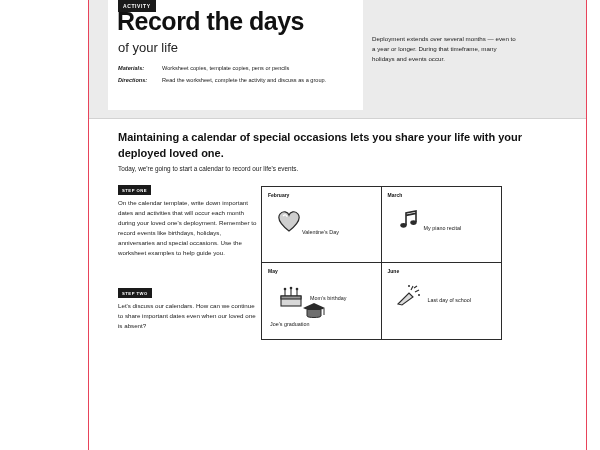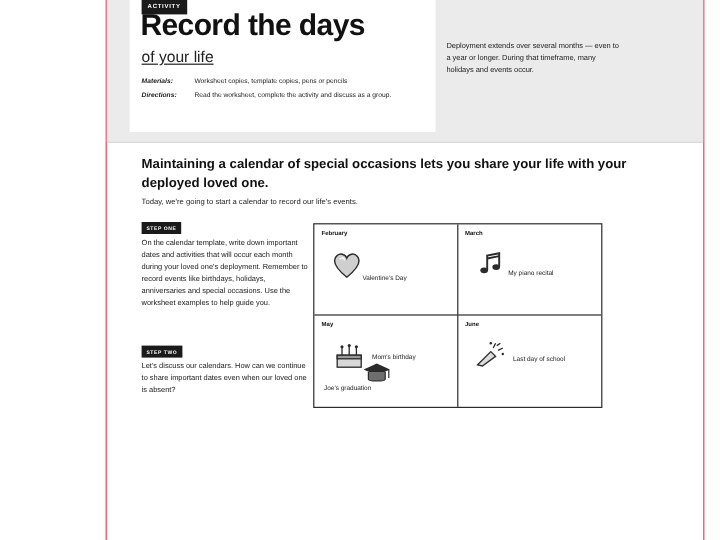--- a/index.html
+++ b/index.html
@@ -71,21 +71,20 @@
     color: #111111;
     letter-spacing: -0.5px;
     line-height: 1.05;
   }
   .title-sub {
     position: absolute;
     left: 118px;
     top: 40px;
     font-size: 13px;
     color: #222222;
-    text-decoration: underline;
   }
   .meta {
     position: absolute;
     left: 118px;
     top: 64px;
     width: 240px;
     font-size: 5.6px;
     line-height: 1.55;
     color: #1a1a1a;
   }

